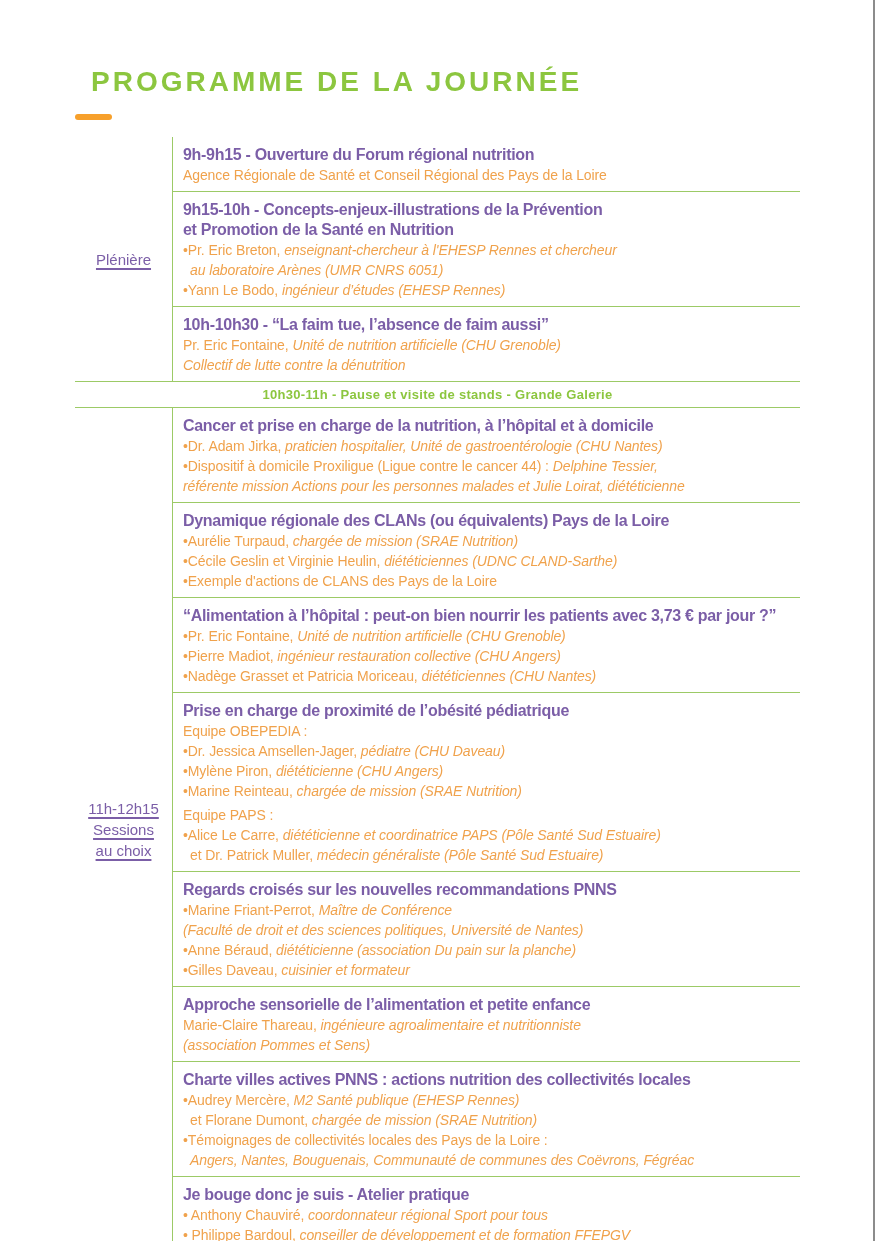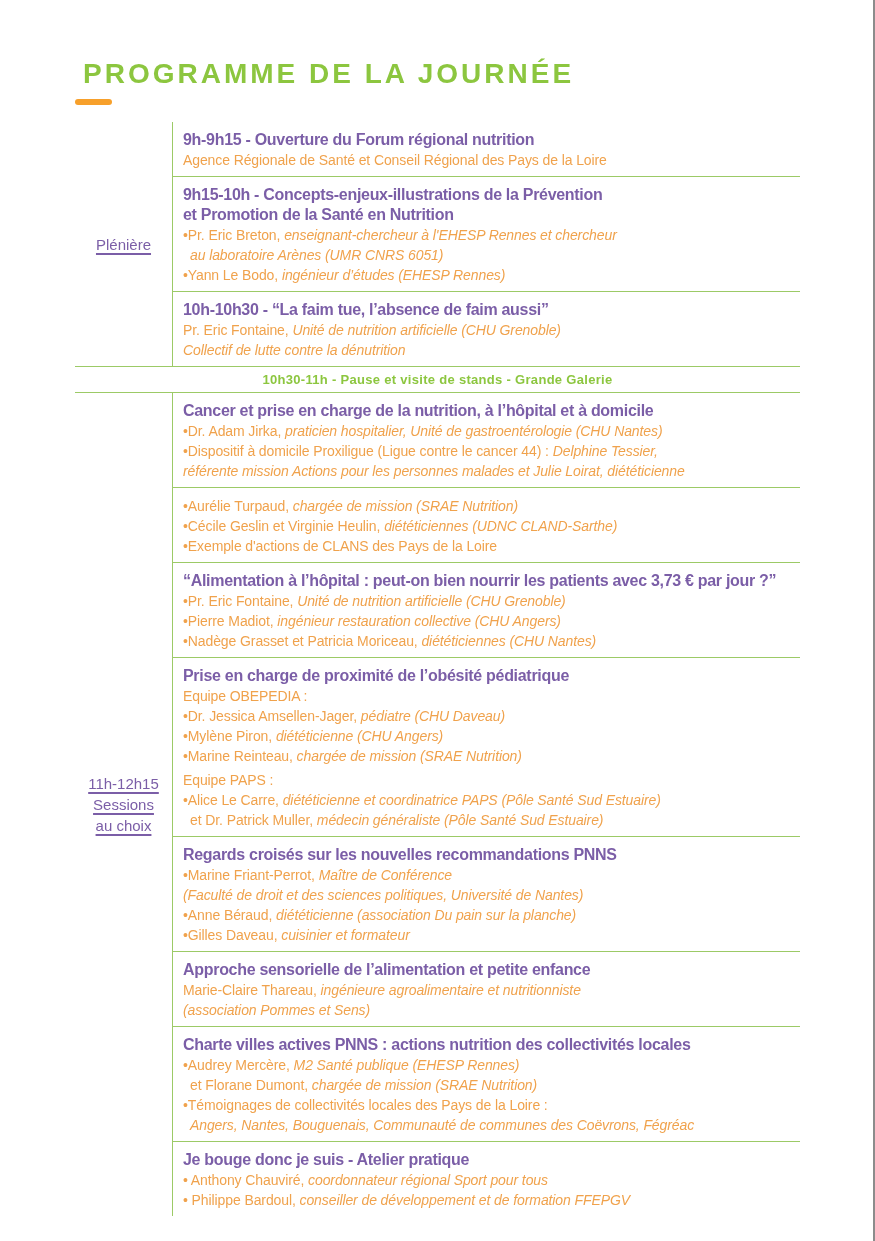--- a/index.html
+++ b/index.html
@@ -13,21 +13,21 @@
   html,body{margin:0;padding:0;background:#fff;}
   .page{
     position:relative;
     width:873px;height:1241px;
     background:#ffffff;
     border-right:2px solid var(--gray-edge);
     font-family:"Liberation Sans", sans-serif;
     overflow:hidden;
   }
   .page-title{
-    margin:8px;
+    margin:16px;
     padding:50px 0 0 75px;
     font-size:28px;
     font-weight:bold;
     letter-spacing:3px;
     color:var(--green-text);
   }
   .title-dash{
     margin:9px 0 0 75px;
     width:37px;height:6px;border-radius:3px;
     background:var(--orange-dash);
@@ -132,20 +132,21 @@
           <div class="band-label-line">au choix</div>
         </div>
       <div class="rows">
           <div class="row">
             <div class="row-title">Cancer et prise en charge de la nutrition, à l’hôpital et à domicile</div>
             <div class="body-line"><span class="rm">•Dr. Adam Jirka, </span><span class="it">praticien hospitalier, Unité de gastroentérologie (CHU Nantes)</span></div>
             <div class="body-line"><span class="rm">•Dispositif à domicile Proxiligue (Ligue contre le cancer 44) : </span><span class="it">Delphine Tessier,</span></div>
             <div class="body-line"><span class="it">référente mission Actions pour les personnes malades et Julie Loirat, diététicienne</span></div>
           </div>
           <div class="row">
+            <div class="row-title">Dynamique régionale des CLANs (ou équivalents) Pays de la Loire</div>
             <div class="body-line"><span class="rm">•Aurélie Turpaud, </span><span class="it">chargée de mission (SRAE Nutrition)</span></div>
             <div class="body-line"><span class="rm">•Cécile Geslin et Virginie Heulin, </span><span class="it">diététiciennes (UDNC CLAND-Sarthe)</span></div>
             <div class="body-line"><span class="rm">•Exemple d'actions de CLANS des Pays de la Loire</span></div>
           </div>
           <div class="row">
             <div class="row-title">“Alimentation à l’hôpital : peut-on bien nourrir les patients avec 3,73 € par jour ?”</div>
             <div class="body-line"><span class="rm">•Pr. Eric Fontaine, </span><span class="it">Unité de nutrition artificielle (CHU Grenoble)</span></div>
             <div class="body-line"><span class="rm">•Pierre Madiot, </span><span class="it">ingénieur restauration collective (CHU Angers)</span></div>
             <div class="body-line"><span class="rm">•Nadège Grasset et Patricia Moriceau, </span><span class="it">diététiciennes (CHU Nantes)</span></div>
           </div>

